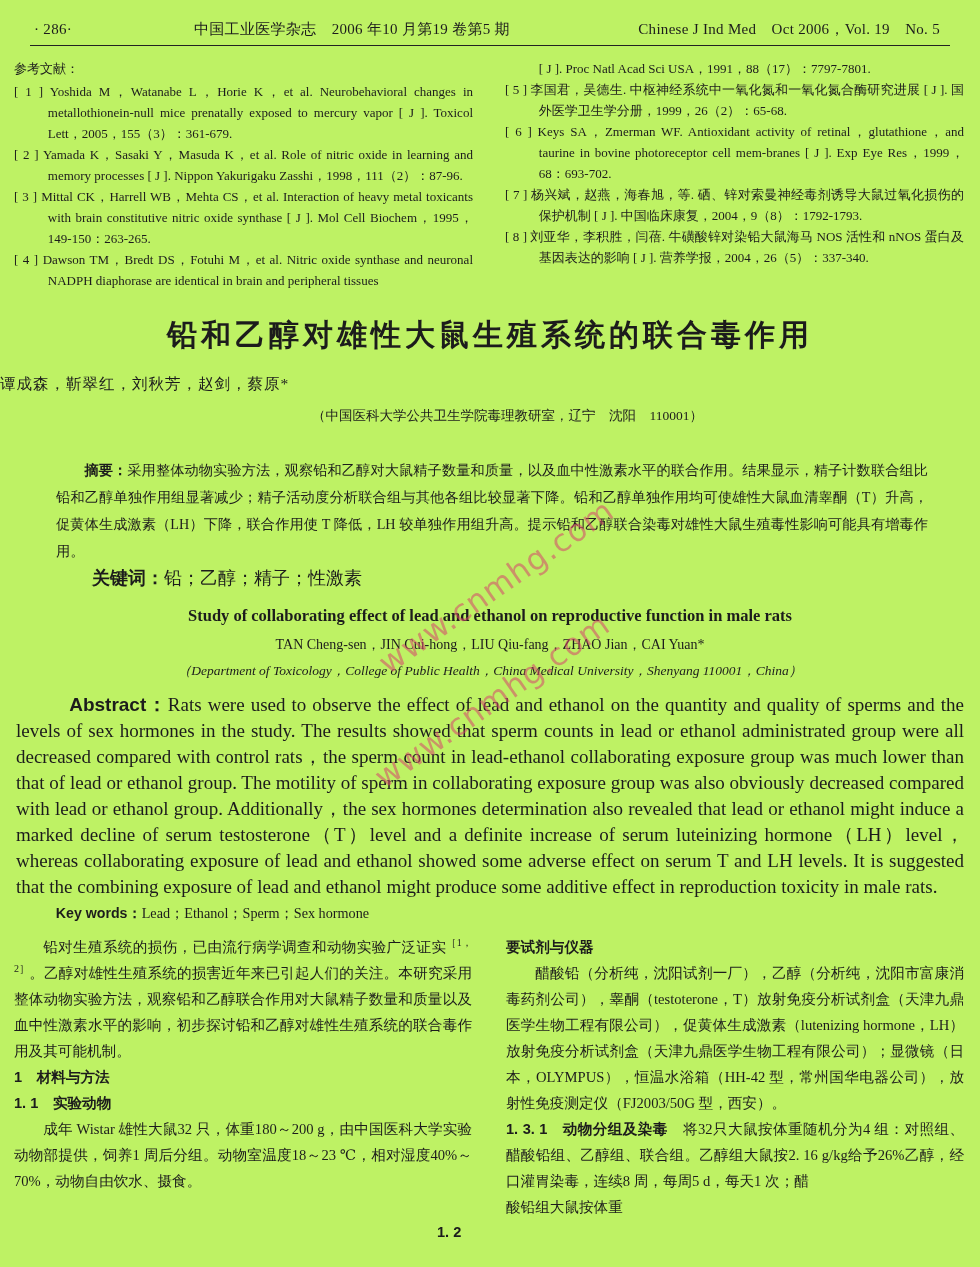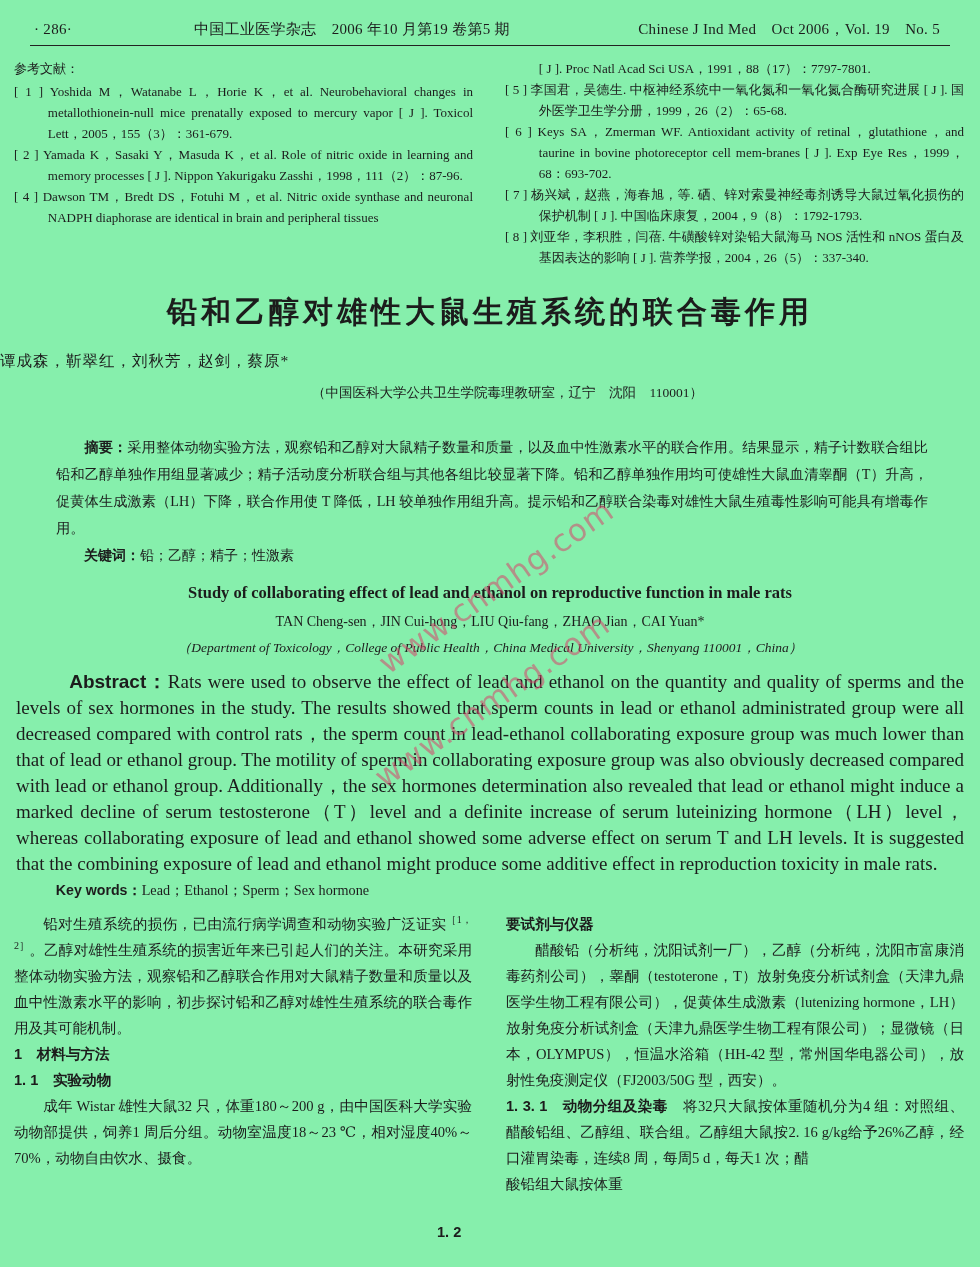--- a/index.html
+++ b/index.html
@@ -1,20 +1,20 @@
 <!DOCTYPE html>
 <html><head>
 <meta charset="utf-8">
 <style>
   html,body{margin:0;padding:0;background:#e8e8e6;}
   .page{
     position:relative;
     width:980px;height:1267px;
     margin:0 auto;
-    background:#86efac;
+    background:#bef264;
     color:#1c1c1c;
     font-family:"Liberation Serif","DejaVu Serif",serif;
     overflow:hidden;
   }
   
   .header{
     display:flex;align-items:baseline;justify-content:space-between;
     padding:20px 40px 6px 34px;
     font-size:15px;letter-spacing:.3px;
   }
@@ -47,21 +47,21 @@
   .affil-cn{margin:12px 0 0 0;text-align:center;font-size:13.5px;padding-left:35px;}
   .lbl{
     font-weight:700;
     font-family:"Liberation Sans","DejaVu Sans",sans-serif;
   }
   .abstract-cn{
     margin:32px 52px 0 56px;
     font-size:14.2px;line-height:27px;
     text-align:justify;text-indent:2em;
   }
-  .kw-cn{margin:0 52px 0 56px;font-size:14px;line-height:27px;text-indent:2em;}
+  .kw-cn{margin:0 52px 0 56px;font-size:18px;line-height:27px;text-indent:2em;}
   .meta{margin:0 52px 0 56px;font-size:14.2px;line-height:27px;text-indent:2em;}
   .meta .seg{margin-right:2.6em;}
   .meta .seg:last-child{margin-right:0;}
 
   
   .title-en{
     margin:14px 40px 0 40px;text-align:center;
     font-size:16.5px;font-weight:700;
   }
   .authors-en{margin:10px 0 0 0;text-align:center;font-size:14px;}
@@ -121,20 +121,21 @@
     <span class="jcn">中国工业医学杂志　2006 年10 月第19 卷第5 期</span>
     <span class="jen">Chinese J Ind Med　Oct 2006，Vol. 19　No. 5</span>
   </header>
   <div class="rule"></div>
 
   <section class="refs">
     <div class="col">
       <p class="refhead">参考文献：</p>
       <p class="ref">[ 1 ] Yoshida M，Watanabe L，Horie K，et al. Neurobehavioral changes in metallothionein-null mice prenatally exposed to mercury vapor [ J ]. Toxicol Lett，2005，155（3）：361-679.</p>
       <p class="ref">[ 2 ] Yamada K，Sasaki Y，Masuda K，et al. Role of nitric oxide in learning and memory processes [ J ]. Nippon Yakurigaku Zasshi，1998，111（2）：87-96.</p>
+      <p class="ref">[ 3 ] Mittal CK，Harrell WB，Mehta CS，et al. Interaction of heavy metal toxicants with brain constitutive nitric oxide synthase [ J ]. Mol Cell Biochem，1995，149-150：263-265.</p>
       <p class="ref">[ 4 ] Dawson TM，Bredt DS，Fotuhi M，et al. Nitric oxide synthase and neuronal NADPH diaphorase are identical in brain and peripheral tissues</p>
     </div>
     <div class="col">
       <p class="ref cont">[ J ]. Proc Natl Acad Sci USA，1991，88（17）：7797-7801.</p>
       <p class="ref">[ 5 ] 李国君，吴德生. 中枢神经系统中一氧化氮和一氧化氮合酶研究进展 [ J ]. 国外医学卫生学分册，1999，26（2）：65-68.</p>
       <p class="ref">[ 6 ] Keys SA，Zmerman WF. Antioxidant activity of retinal，glutathione，and taurine in bovine photoreceptor cell mem-branes [ J ]. Exp Eye Res，1999，68：693-702.</p>
       <p class="ref">[ 7 ] 杨兴斌，赵燕，海春旭，等. 硒、锌对索曼神经毒剂诱导大鼠过氧化损伤的保护机制 [ J ]. 中国临床康复，2004，9（8）：1792-1793.</p>
       <p class="ref">[ 8 ] 刘亚华，李积胜，闫蓓. 牛磺酸锌对染铅大鼠海马 NOS 活性和 nNOS 蛋白及基因表达的影响 [ J ]. 营养学报，2004，26（5）：337-340.</p>
     </div>
   </section>

